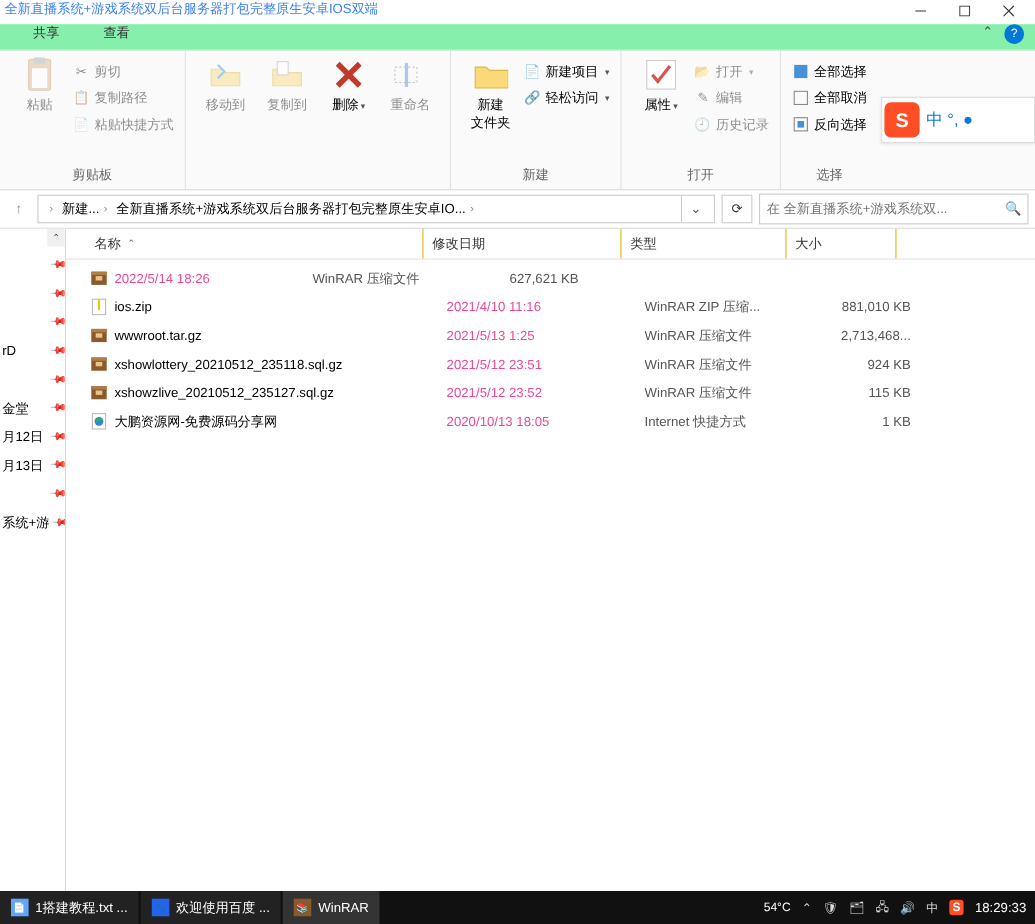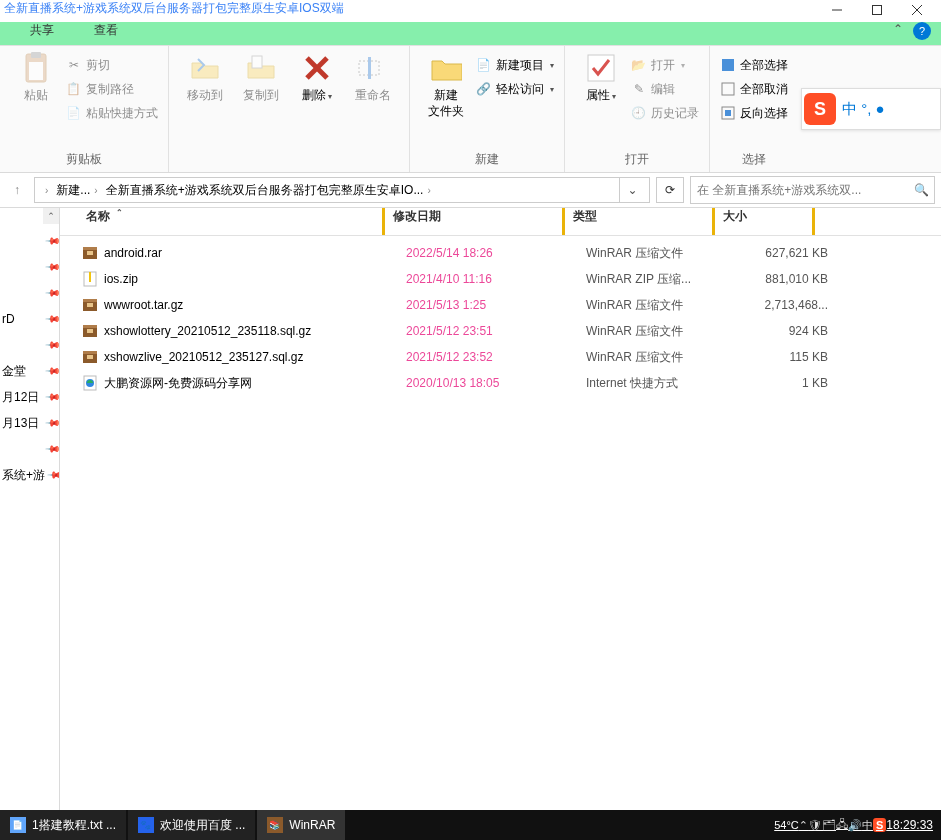--- a/index.html
+++ b/index.html
@@ -42,21 +42,21 @@
 
 .content { display: flex; height: 606px; }
 .nav { width: 60px; background: #fff; border-right: 1px solid #dadada; overflow: hidden; position: relative; }
 .nav .scrollup { position: absolute; right: 0; top: 0; width: 16px; height: 16px; background: #f0f0f0; display: flex; align-items: center; justify-content: center; font-size: 9px; color: #555; }
 .nav-item { display: flex; align-items: center; height: 26px; padding-left: 2px; gap: 2px; white-space: nowrap; overflow: hidden; }
 .nav-item .pin { color: #7a7a7a; font-size: 10px; transform: rotate(45deg); }
 .nav-items { padding-top: 20px; }
 
 .filearea { flex: 1; display: flex; flex-direction: column; }
 .columns { height: 28px; border-bottom: 1px solid #e1e1e1; display: flex; align-items: center; color: #333; }
-.col { padding: 0 8px; border-right: 3px solid #eab308; display: flex; height: 100%; font-weight: bold; }
+.col { padding: 0 8px; border-right: 1px solid #eab308; display: flex; align-items: center; height: 100%; }
 .col .sort { font-size: 8px; color: #555; margin-left: 6px; }
 .col-name { width: 325px; }
 .col-date { width: 180px; }
 .col-type { width: 150px; }
 .col-size { width: 100px; text-align: right; }
 .filelist { flex: 1; overflow: auto; padding-top: 4px; }
 .row { display: flex; align-items: center; height: 26px; padding-left: 22px; }
 .row .ico { width: 16px; height: 16px; margin-right: 6px; display: flex; align-items: center; justify-content: center; }
 .row .cname { width: 302px; }
 .row .cdate { width: 180px; color: #ec4899; }
@@ -66,21 +66,21 @@
 .bottom-split { height: 6px; background: #f0f0f0; border-top: 1px solid #dadada; }
 
 .ime { position: absolute; top: 88px; right: 0; width: 140px; height: 42px; background: #fff; border: 1px solid #ddd; display: flex; align-items: center; padding: 2px; gap: 6px; box-shadow: 0 1px 3px rgba(0,0,0,0.1); }
 .ime .logo { width: 32px; height: 32px; background: #ff4e26; border-radius: 6px; display: flex; align-items: center; justify-content: center; color: #fff; font-weight: bold; font-size: 18px; }
 .ime .txt { color: #0078d7; font-size: 15px; }
 
 .taskbar { position: absolute; bottom: 0; left: 0; right: 0; height: 30px; background: #111; display: flex; align-items: center; color: #fff; font-size: 12px; }
 .task-item { display: flex; align-items: center; height: 100%; padding: 0 10px; gap: 6px; background: #222; margin-right: 2px; }
 .task-item.active { background: #333; }
 .task-item .tico { width: 16px; height: 16px; background: #555; display: flex; align-items: center; justify-content: center; font-size: 9px; }
-.tray { margin-left: auto; display: flex; align-items: center; padding-right: 8px; font-size: 11px; text-decoration: underline; }
+.tray { margin-left: auto; display: flex; align-items: center; gap: 10px; padding-right: 8px; font-size: 11px; }
 .tray-ic { color: #ddd; }
 .weather { display: flex; flex-direction: column; align-items: flex-start; line-height: 1.1; }
 .clock { font-size: 12px; }
 
 svg { display: block; }
 </style>
 </head>
 <body>
 
 <div class="titlebar">
@@ -366,21 +366,20 @@
     </div>
     <div class="filelist" id="filelist">
         <div class="row">
           <span class="ico">
             <svg width="16" height="16">
               <rect x="1" y="2" width="14" height="12" fill="#8b5a2b"></rect>
               <rect x="1" y="2" width="14" height="3" fill="#b07d4a"></rect>
               <rect x="5" y="6" width="6" height="4" fill="#e8c48a"></rect>
             </svg>
           </span>
-    <span class="cname">android.rar</span>
     <span class="cdate">2022/5/14 18:26</span>
     <span class="ctype">WinRAR 压缩文件</span>
     <span class="csize">627,621 KB</span>
         </div>
         <div class="row">
           <span class="ico">
             <svg width="16" height="16">
               <rect x="2" y="1" width="12" height="14" fill="#fff" stroke="#bbb"></rect>
               <rect x="7" y="1" width="2" height="10" fill="#f1c40f"></rect>
             </svg>

